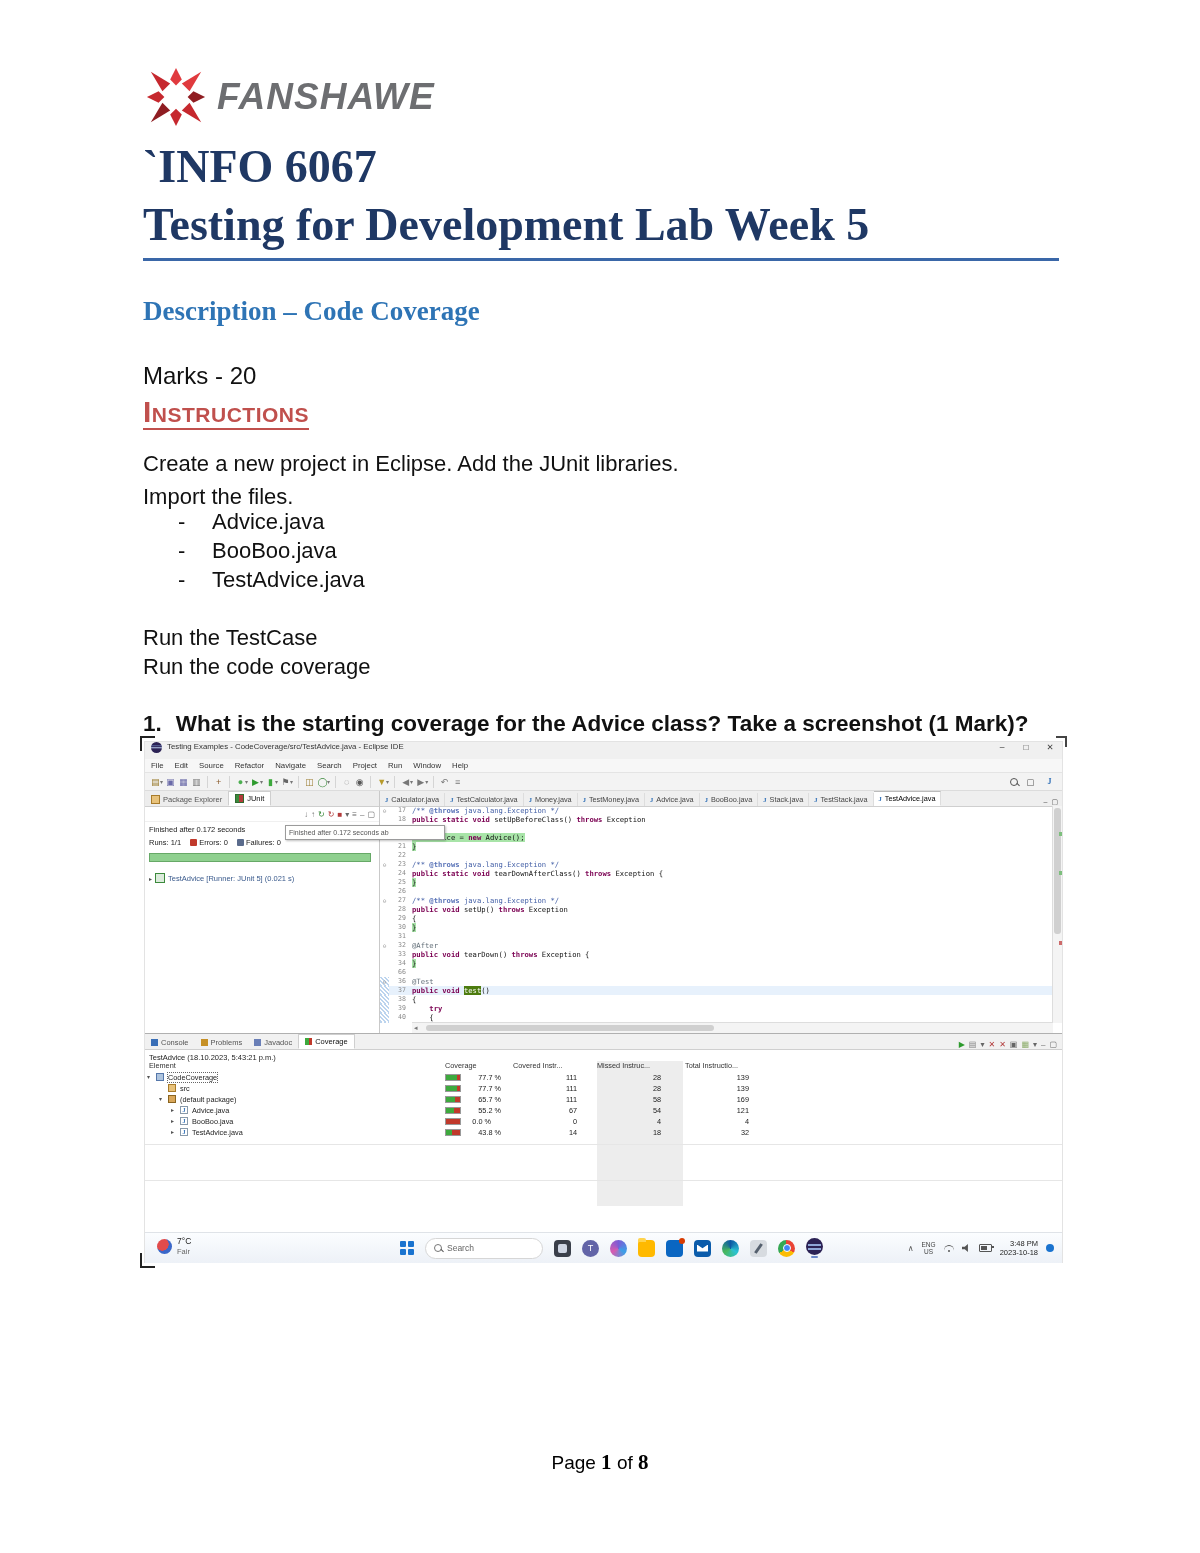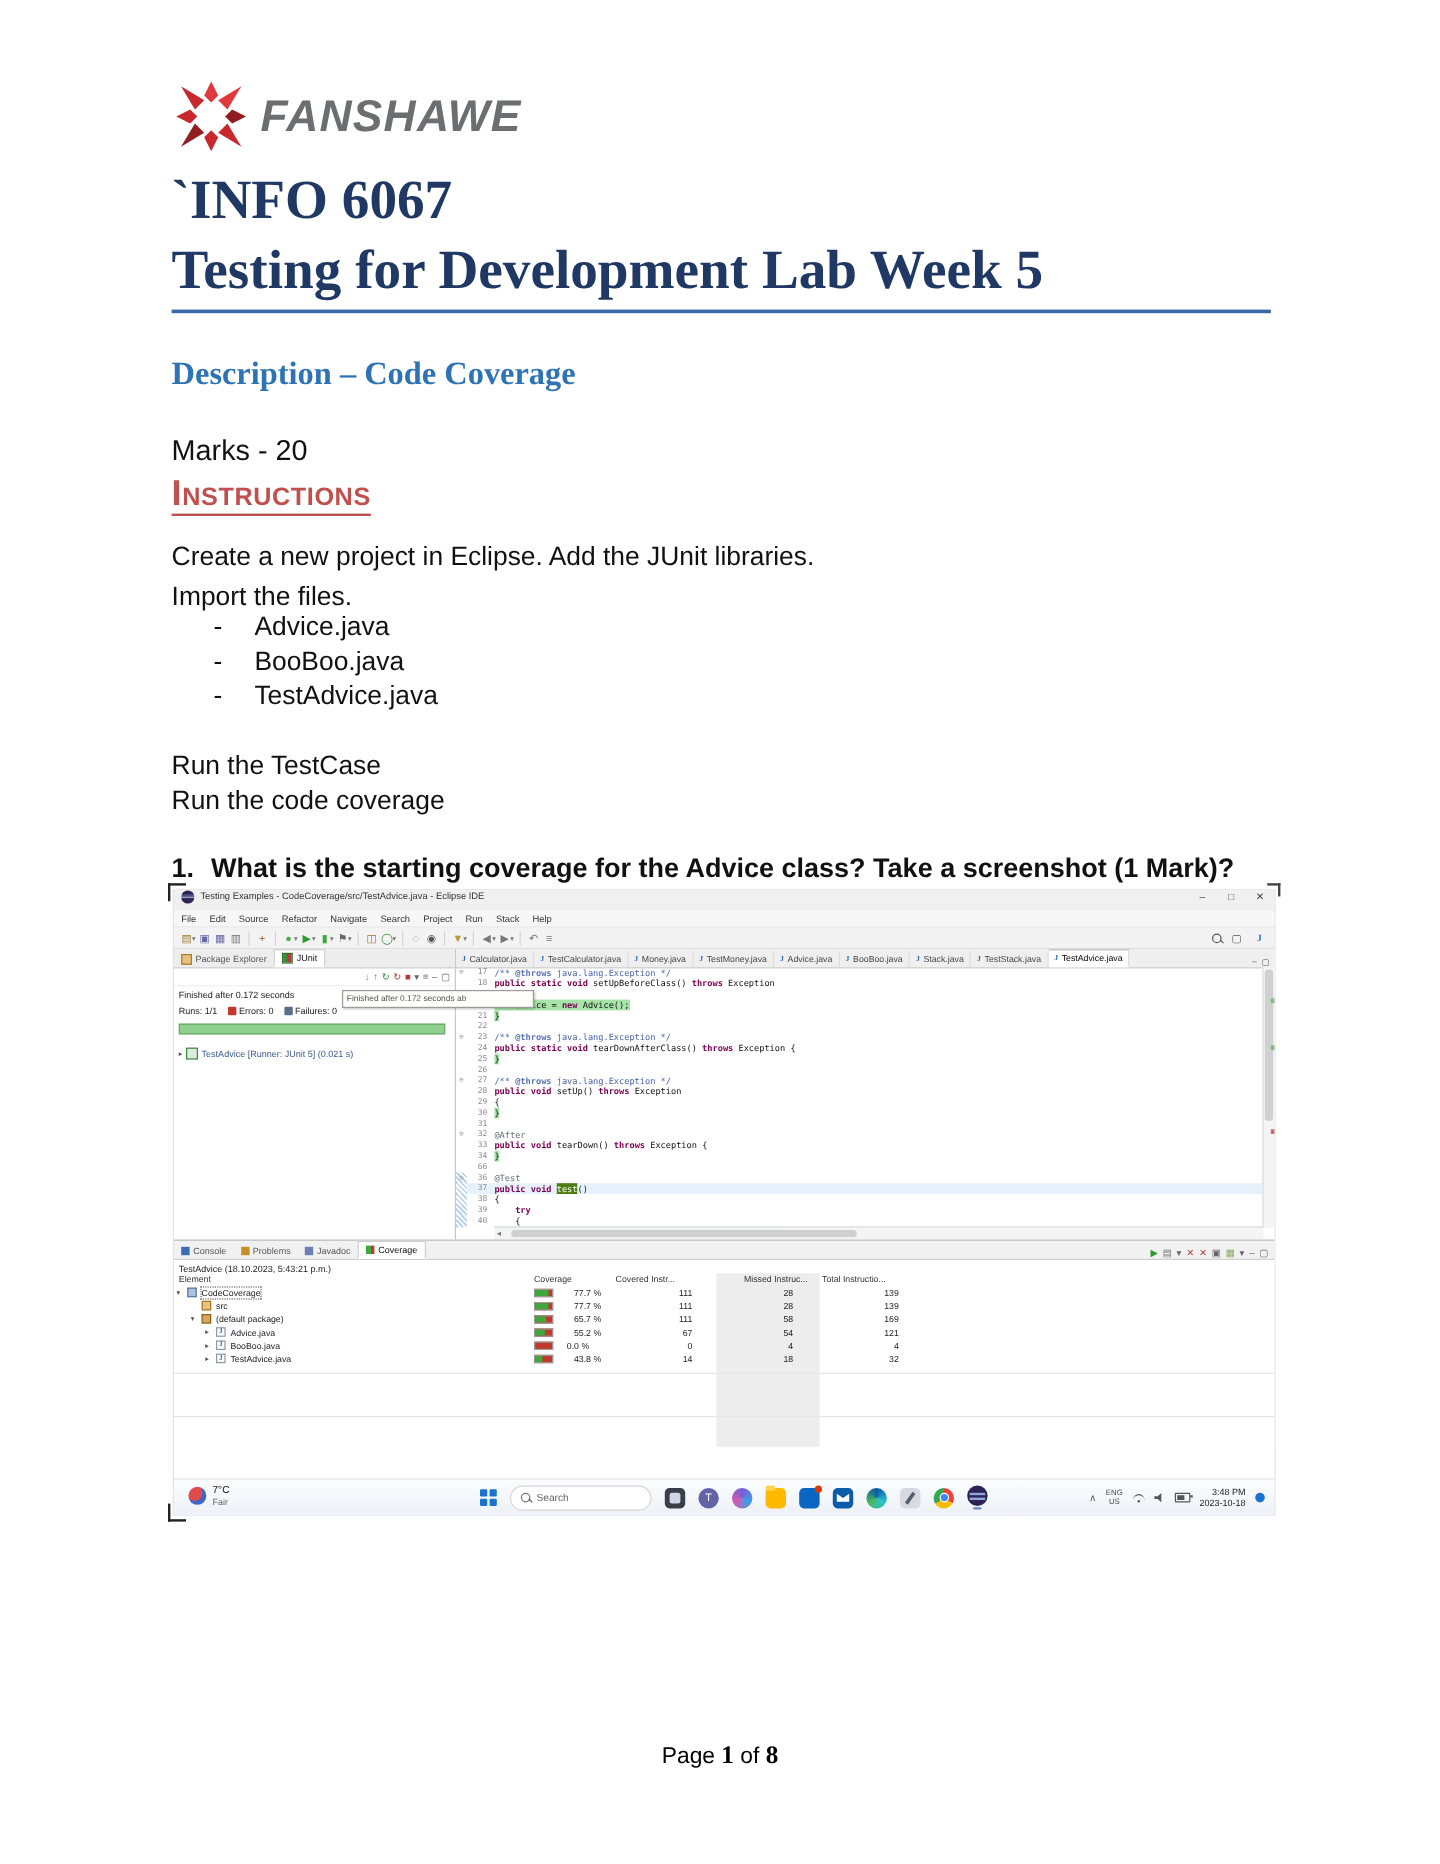--- a/index.html
+++ b/index.html
@@ -234,21 +234,21 @@
 
   <div class="mbar abs" id="menubar">
       <span class="mi">File</span>
       <span class="mi">Edit</span>
       <span class="mi">Source</span>
       <span class="mi">Refactor</span>
       <span class="mi">Navigate</span>
       <span class="mi">Search</span>
       <span class="mi">Project</span>
       <span class="mi">Run</span>
-      <span class="mi">Stack</span>
+      <span class="mi">Window</span>
       <span class="mi">Help</span>
     </div>
 
   <div class="tlbar abs" id="maintoolbar">
       <span class="ti" style="color: rgb(154, 123, 45);">▤</span>
       <span class="dd">▾</span>
       <span class="ti" style="color: rgb(106, 106, 168);">▣</span>
       <span class="ti" style="color: rgb(106, 106, 168);">▦</span>
       <span class="ti" style="color: rgb(119, 119, 119);">▥</span>
       <span class="tsep"></span>
@@ -438,21 +438,21 @@
           <span class="jti" style="color: rgb(102, 102, 102);">–</span>
           <span class="jti" style="color: rgb(102, 102, 102);">▢</span>
         </div>
       </div>
     <div class="session">TestAdvice (18.10.2023, 5:43:21 p.m.)</div>
     <div id="ctable">
       <div class="band"></div>
     <div class="chead" style="left: 4px;">Element</div>
         <div class="chead" style="left: 300px;">Coverage</div>
         <div class="chead" style="left: 368px;">Covered Instr...</div>
-        <div class="chead" style="left: 452px; margin-left: 23px;">Missed Instruc...</div>
+        <div class="chead" style="left: 452px;">Missed Instruc...</div>
         <div class="chead" style="left: 540px;">Total Instructio...</div>
         <div class="crow" style="top: 11px;">
           <span class="cell exp" style="left: 2px;">▾</span>
           <span class="row-ic project-icon" style="position: absolute; left: 11px; top: 1px;"></span>
           <span class="cell focus-label" style="left: 23px;">CodeCoverage</span>
           <span class="covbar">
             <i style="width: 78%;"></i>
           </span>
           <span class="cell num" style="left: 320px; width: 36px;">77.7 %</span>
           <span class="cell num" style="left: 368px; width: 64px;">111</span>

